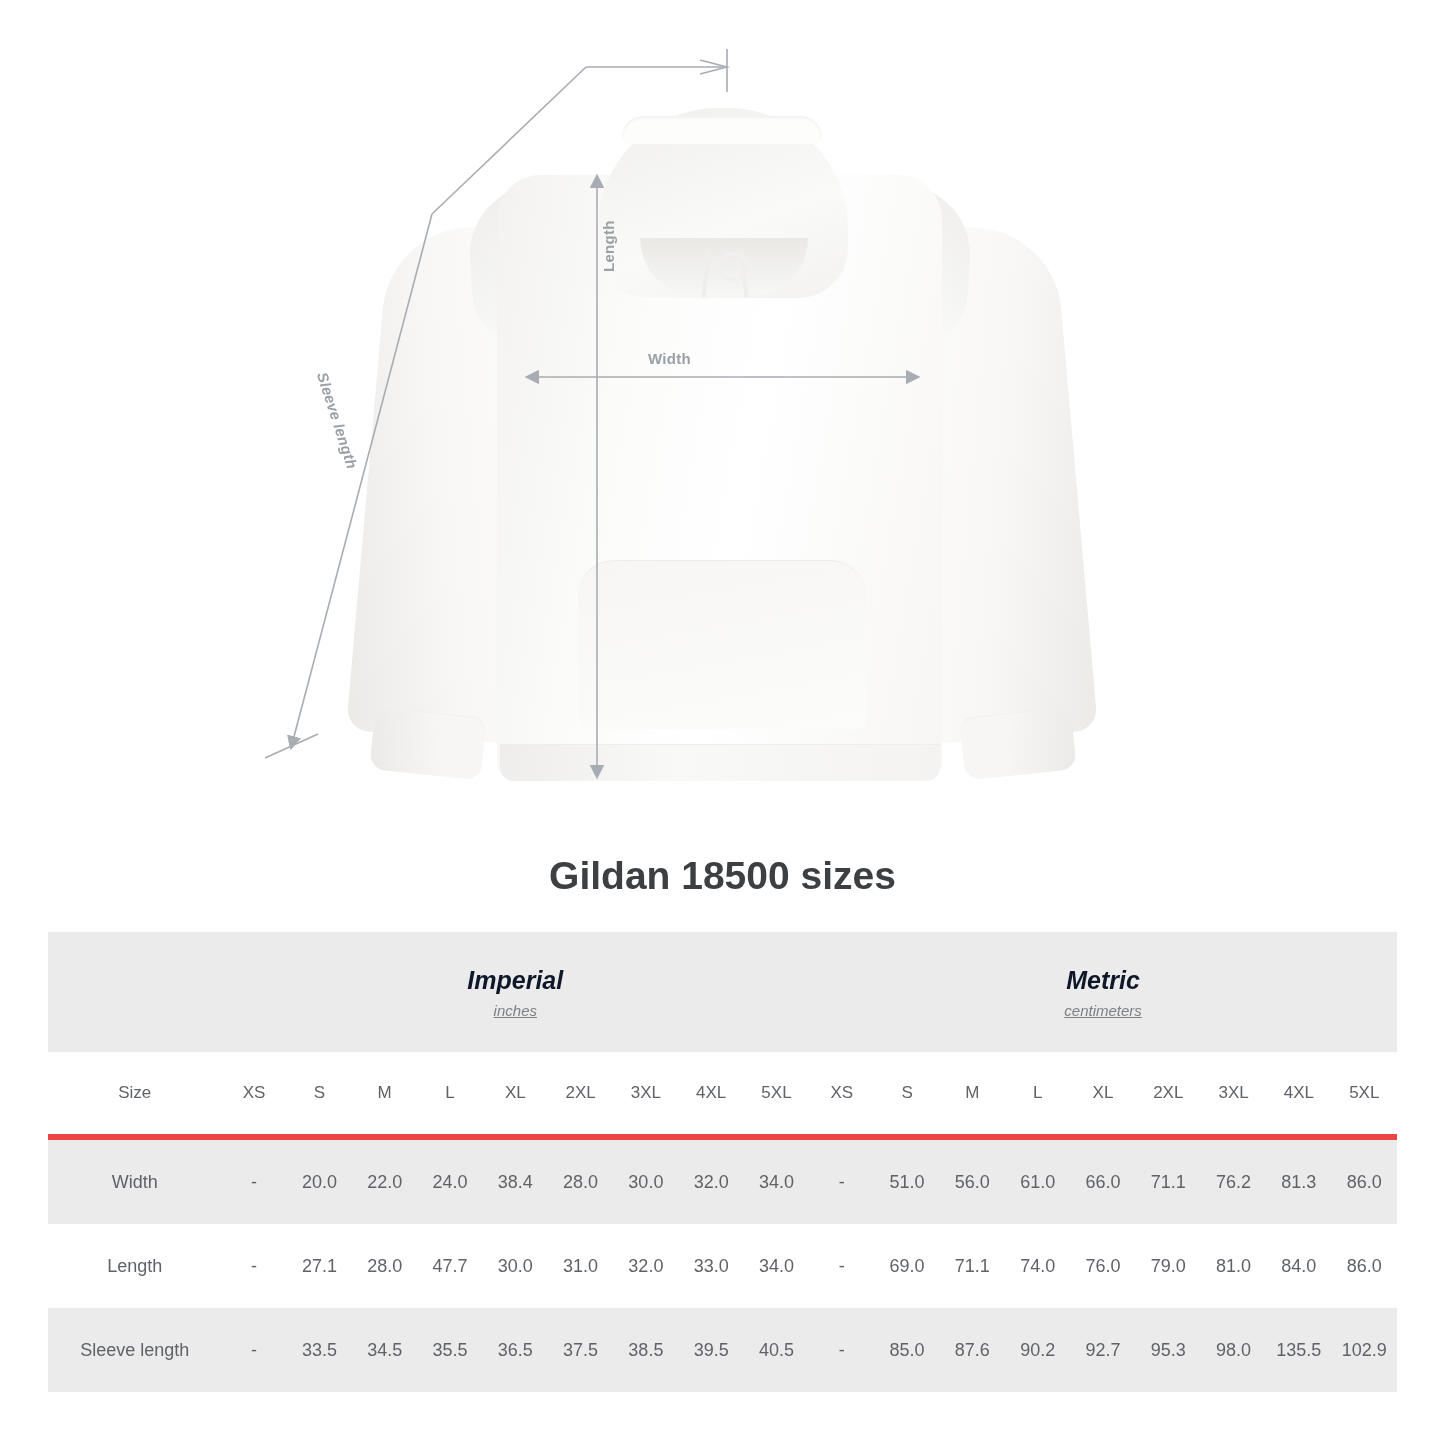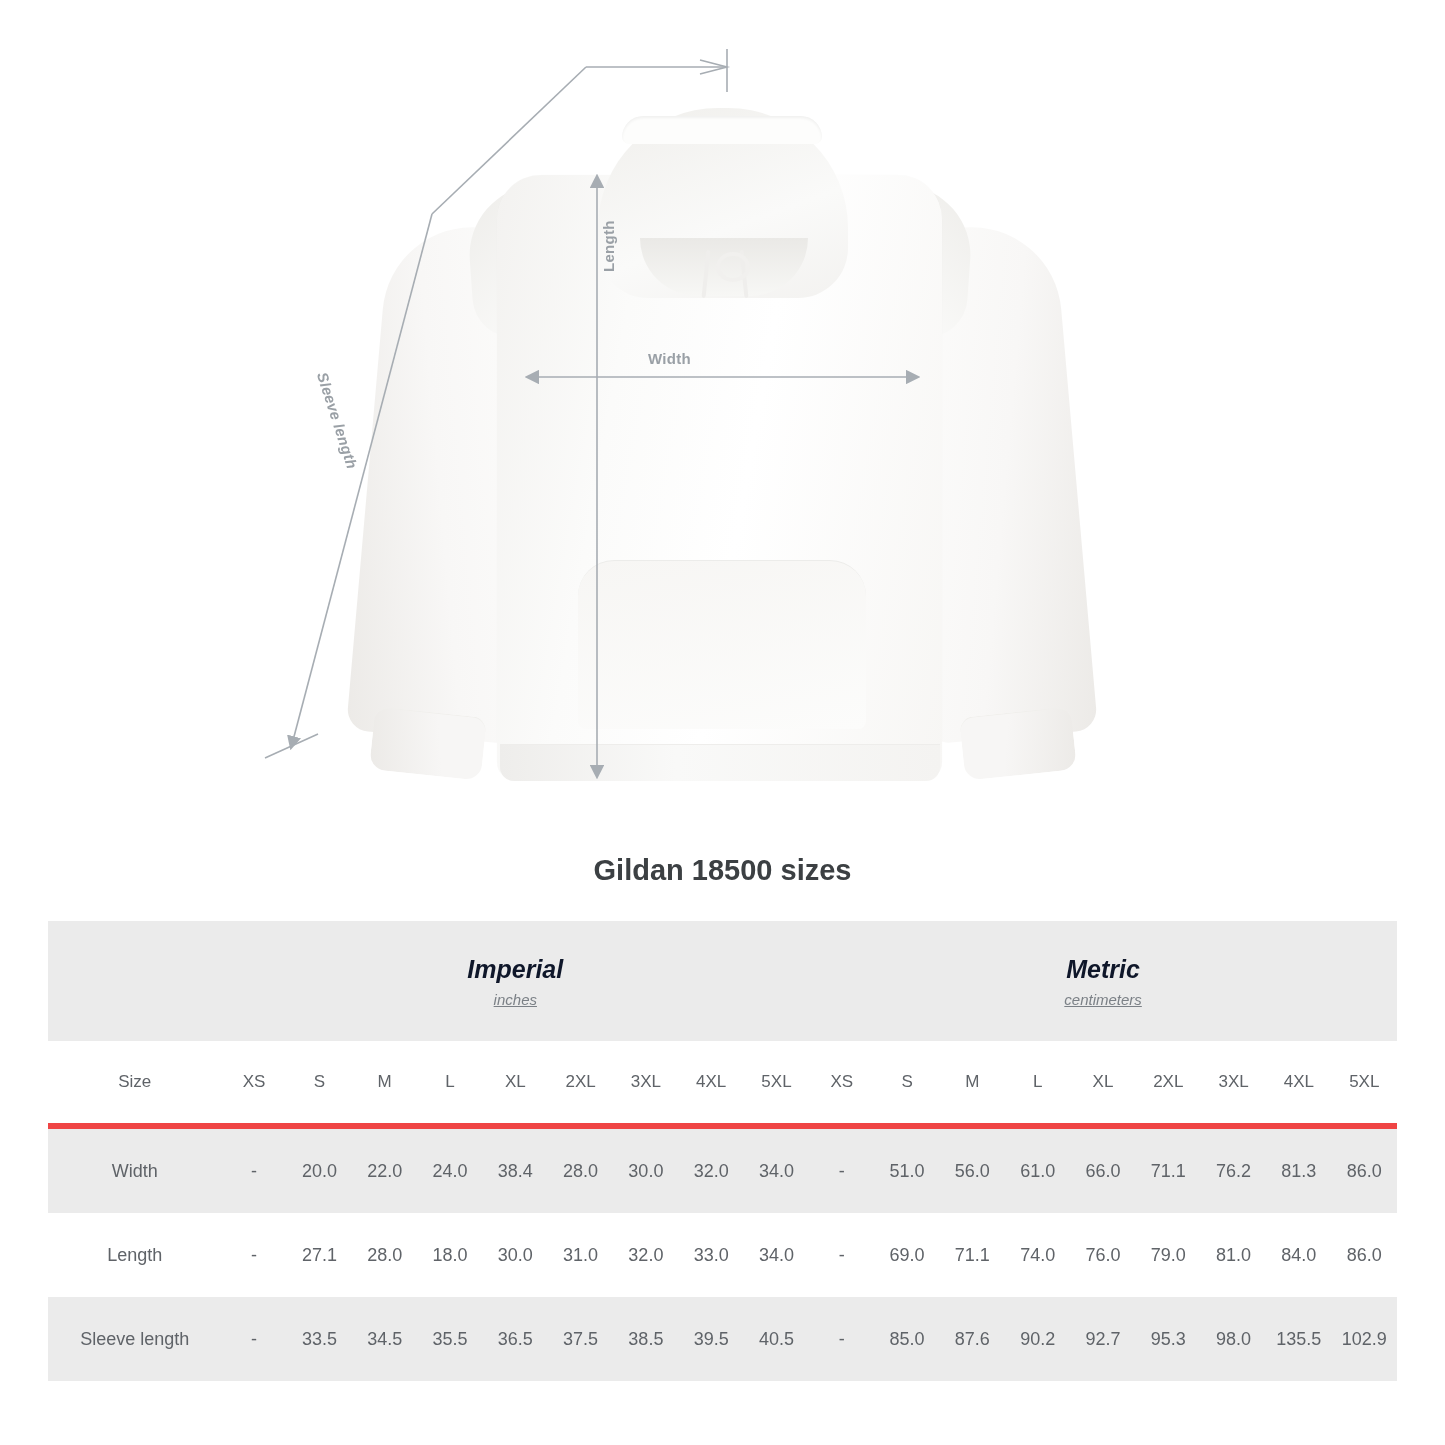--- a/index.html
+++ b/index.html
@@ -216,21 +216,21 @@
     top: 370px;
     transform: rotate(72deg);
     transform-origin: left top;
     white-space: nowrap;
     font-style: italic;
   }
 
   
   .heading {
     text-align: center;
-    font-size: 29px;
+    font-size: 39px;
     font-weight: bold;
     color: #3c4043;
     margin-top: 24px;
   }
   .subheading {
     text-align: center;
     font-size: 17px;
     font-style: italic;
     color: #6f7479;
     margin-top: 22px;
@@ -430,21 +430,21 @@
         <td>76.2</td>
         <td>81.3</td>
         <td>86.0</td>
       </tr>
 
       <tr class="data-row row-plain">
         <td class="rowlabel">Length</td>
         <td>-</td>
         <td>27.1</td>
         <td>28.0</td>
-        <td>18.0</td>
+        <td>47.7</td>
         <td>30.0</td>
         <td>31.0</td>
         <td>32.0</td>
         <td>33.0</td>
         <td>34.0</td>
         <td>-</td>
         <td>69.0</td>
         <td>71.1</td>
         <td>74.0</td>
         <td>76.0</td>

